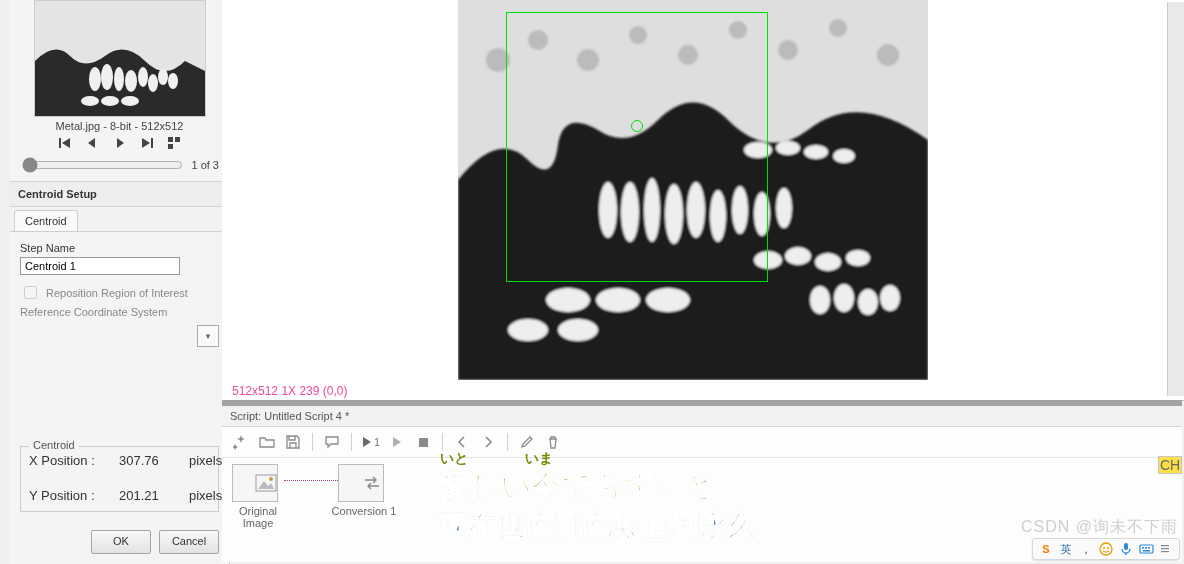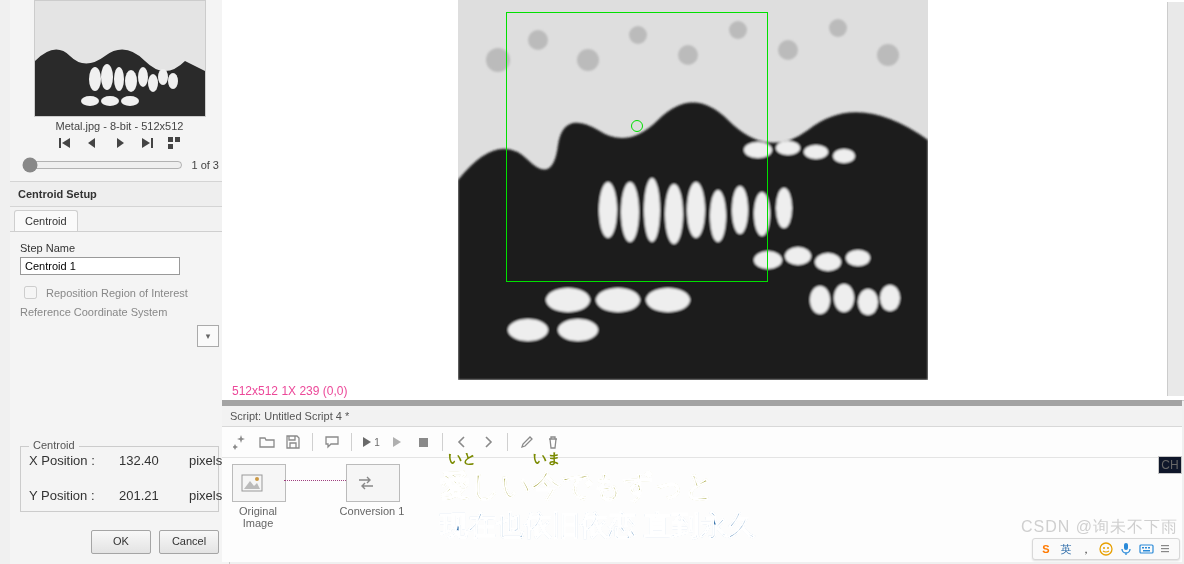--- a/index.html
+++ b/index.html
@@ -37,36 +37,36 @@
   .main-scroll { position:absolute; right:0; top:2px; bottom:4px; width:16px; background:#e9e9e9; border-left:1px solid #ccc; }
 
   .script-panel { position:absolute; left:222px; top:400px; right:2px; bottom:2px; background:#fdfdfd; border-top:6px solid #a3a3a3; }
   .script-title { padding:4px 8px; border-bottom:1px solid #d8d8d8; color:#555; background:#f2f2f2; }
   .toolbar { display:flex; align-items:center; gap:4px; padding:4px 8px; border-bottom:1px solid #e4e4e4; }
   .tbtn { width:22px; height:22px; display:flex; align-items:center; justify-content:center; color:#6b6b6b; cursor:pointer; border-radius:2px; }
   .tbtn svg { pointer-events:none; }
   .tbtn.run span { font-size:10px; margin-left:2px; }
   .sep { width:1px; height:18px; background:#d0d0d0; margin:0 4px; }
   .nodes { display:flex; align-items:center; padding:6px 10px 0 10px; gap:60px; position:relative; }
-  .node { width:44px; height:36px; border:1px solid #bbb; background:#f6f6f6; display:flex; align-items:center; justify-content:flex-start; color:#888; font-size:14px; position:relative;padding-left:8px; }
+  .node { width:44px; height:36px; border:1px solid #bbb; background:#f6f6f6; display:flex; align-items:center; justify-content:flex-end; color:#888; font-size:14px; position:relative; }
   .node-label { position:absolute; top:40px; left:-10px; width:70px; text-align:center; color:#666; font-size:11px; }
   .pipeline-link { position:absolute; top:22px; left:62px; width:80px; height:1px; border-top:1px dotted #a04080; }
 
   .lyrics { position:absolute; left:440px; top:450px; width:520px; text-align:left; pointer-events:none; }
   .lyrics .furi { color:#7a8a00; font-size:14px; font-weight:bold; margin-bottom:-2px; }
   .lyrics .furi span { display:inline-block; }
   .lyrics .l1 { color:#8a8a00; font-size:30px; font-weight:bold; -webkit-text-stroke:1px #fff; text-shadow:0 0 2px #fff; }
   .lyrics .l2 { color:#2a6aa8; font-size:28px; font-weight:bold; -webkit-text-stroke:1px #fff; text-shadow:0 0 2px #fff; margin-top:0px; }
 
   .ime-bar { position:absolute; right:4px; bottom:4px; display:flex; align-items:center; gap:2px; padding:1px 4px; background:#fafafa; border:1px solid #d8d8d8; border-radius:3px; box-shadow:0 1px 2px rgba(0,0,0,0.12); }
   .ime-chip { width:18px; height:18px; display:flex; align-items:center; justify-content:center; font-size:11px; }
   .ime-chip.sogou { color:#ff7a00; font-weight:bold; }
   .ime-chip.mode { color:#2a6aa8; }
   .watermark { position:absolute; right:6px; bottom:26px; color:#cfcfcf; font-size:16px; letter-spacing:1px; }
-  .ch-badge { position:absolute; right:2px; top:456px; width:22px; height:16px; border:1px solid #c7c7c7; background:#0f172a; font-size:12px; color:#666; text-align:center; line-height:16px; }
+  .ch-badge { position:absolute; right:2px; top:456px; width:22px; height:16px; border:1px solid #c7c7c7; background:#fde047; font-size:14px; color:#666; text-align:center; line-height:16px; }
 </style>
 </head>
 <body>
 
 <div class="app">
 
   <div class="left-panel">
     <div class="thumb">
       <svg viewBox="0 0 170 115">
         <rect width="170" height="115" fill="#e4e4e4"></rect>
@@ -139,21 +139,21 @@
       <div style="display:flex;gap:4px;margin-top:4px">
         <div style="flex:1"></div>
         <div class="combo">▾</div>
       </div>
     </div>
 
     <div class="group-box" style="position:absolute; bottom:42px; left:0; right:0;">
       <div class="legend">Centroid</div>
       <div class="kv">
         <span>X Position :</span>
-        <span>132.40</span>
+        <span>307.76</span>
         <span>pixels</span>
         <span>Y Position :</span>
         <span>201.21</span>
         <span>pixels</span>
       </div>
     </div>
 
     <div class="buttons">
       <div class="btn">OK</div>
       <div class="btn">Cancel</div>
@@ -295,21 +295,21 @@
       <div class="node">
         <svg width="22" height="18" viewBox="0 0 22 18">
             <path d="M4 6h10M12 3l3 3-3 3 M18 12H8M10 9l-3 3 3 3" fill="none" stroke="#888" stroke-width="1.4"></path>
           </svg>
         <div class="node-label">Conversion 1</div>
       </div>
     </div>
   </div>
 
   <div class="lyrics">
-    <div class="furi"><span style="margin-left:8px">いと</span><span style="margin-left:56px">いま</span></div>
+    <div class="furi"><span style="">いと</span><span style="margin-left:56px">いま</span></div>
     <div class="l1">愛しい今でもずっと</div>
     <div class="l2">现在也依旧依恋 直到永久</div>
   </div>
 
   <div class="watermark">CSDN @询未不下雨</div>
 
   <div class="ch-badge">CH</div>
 
   <div class="ime-bar">
     <div class="ime-chip sogou">S</div>

